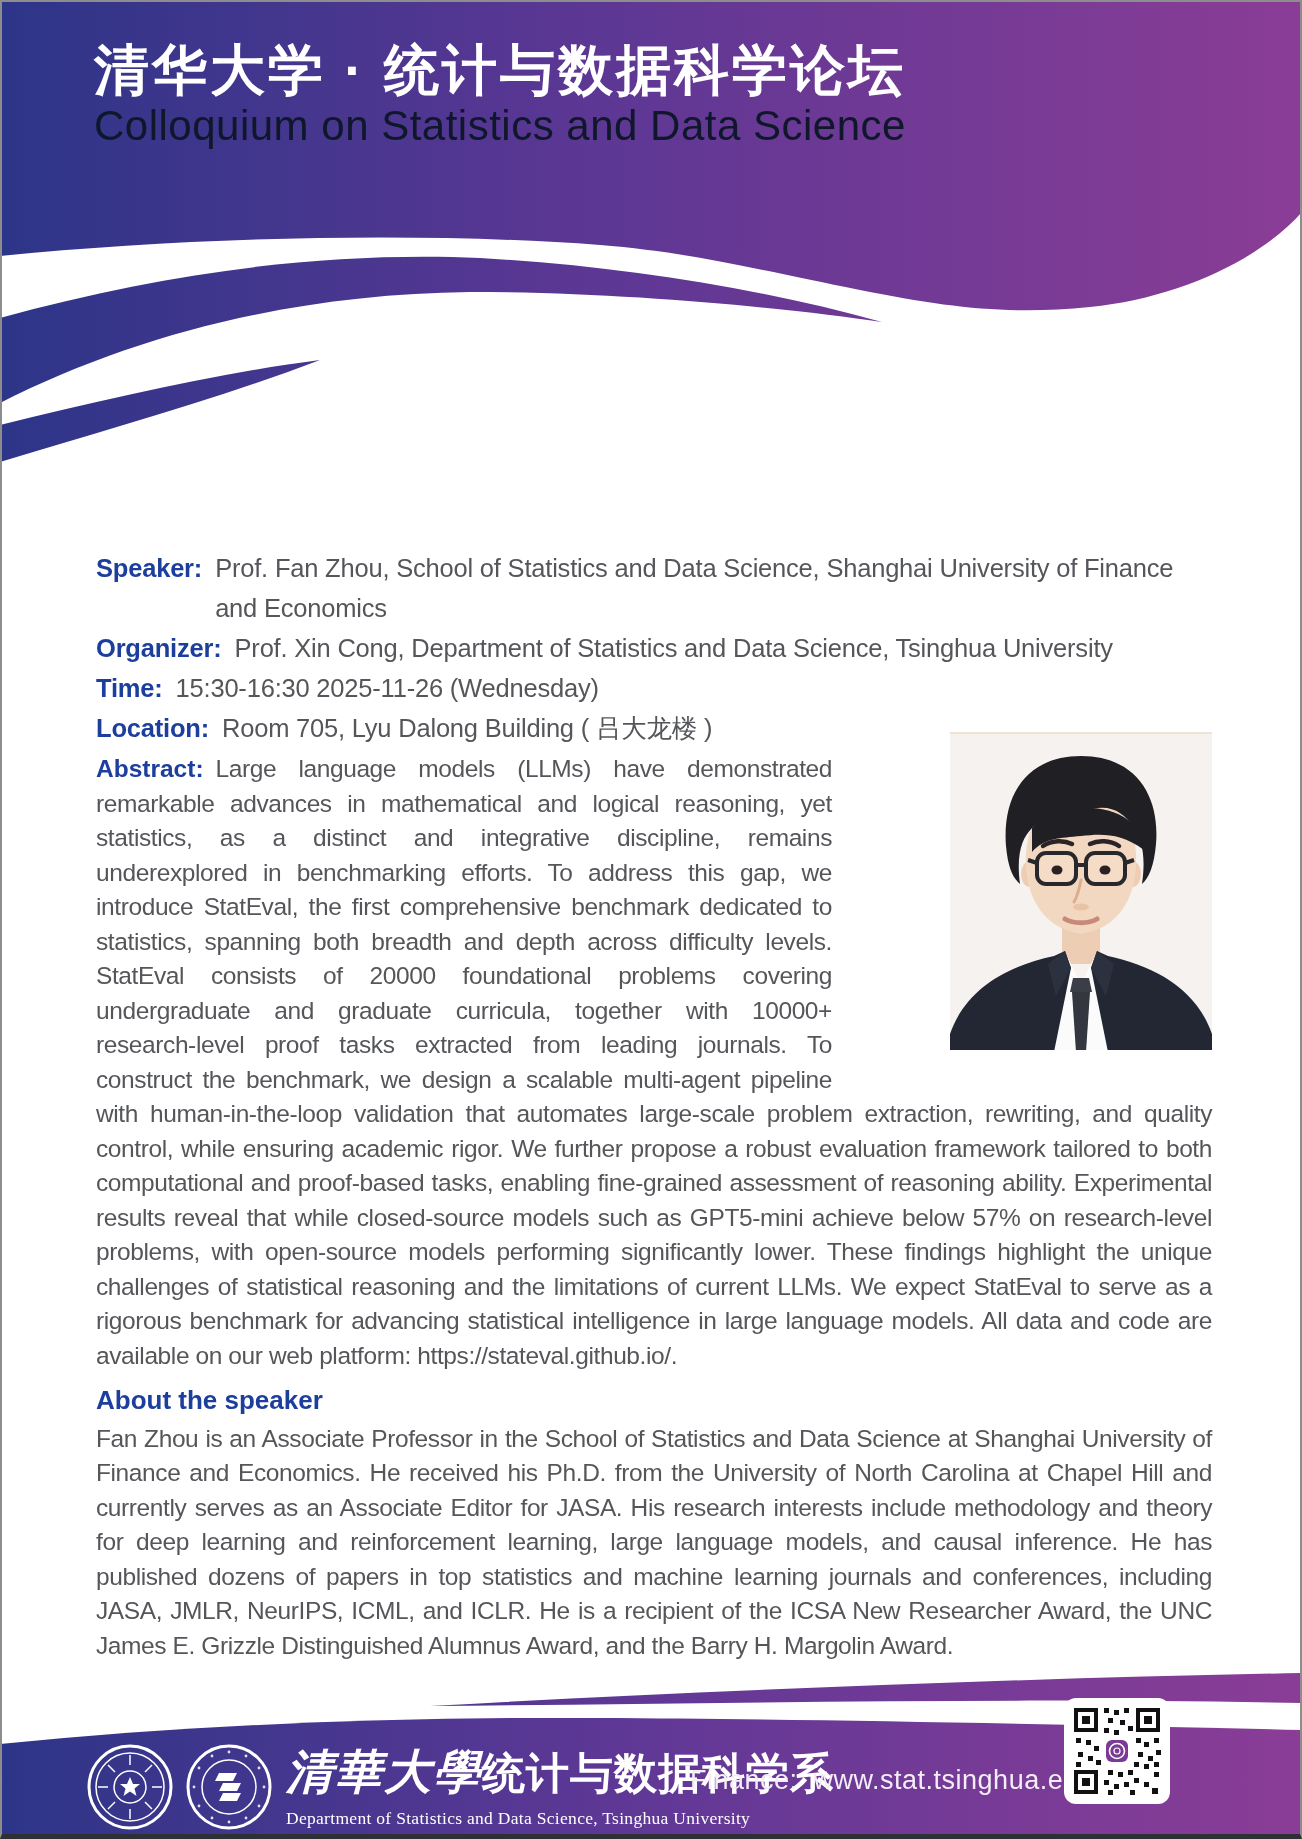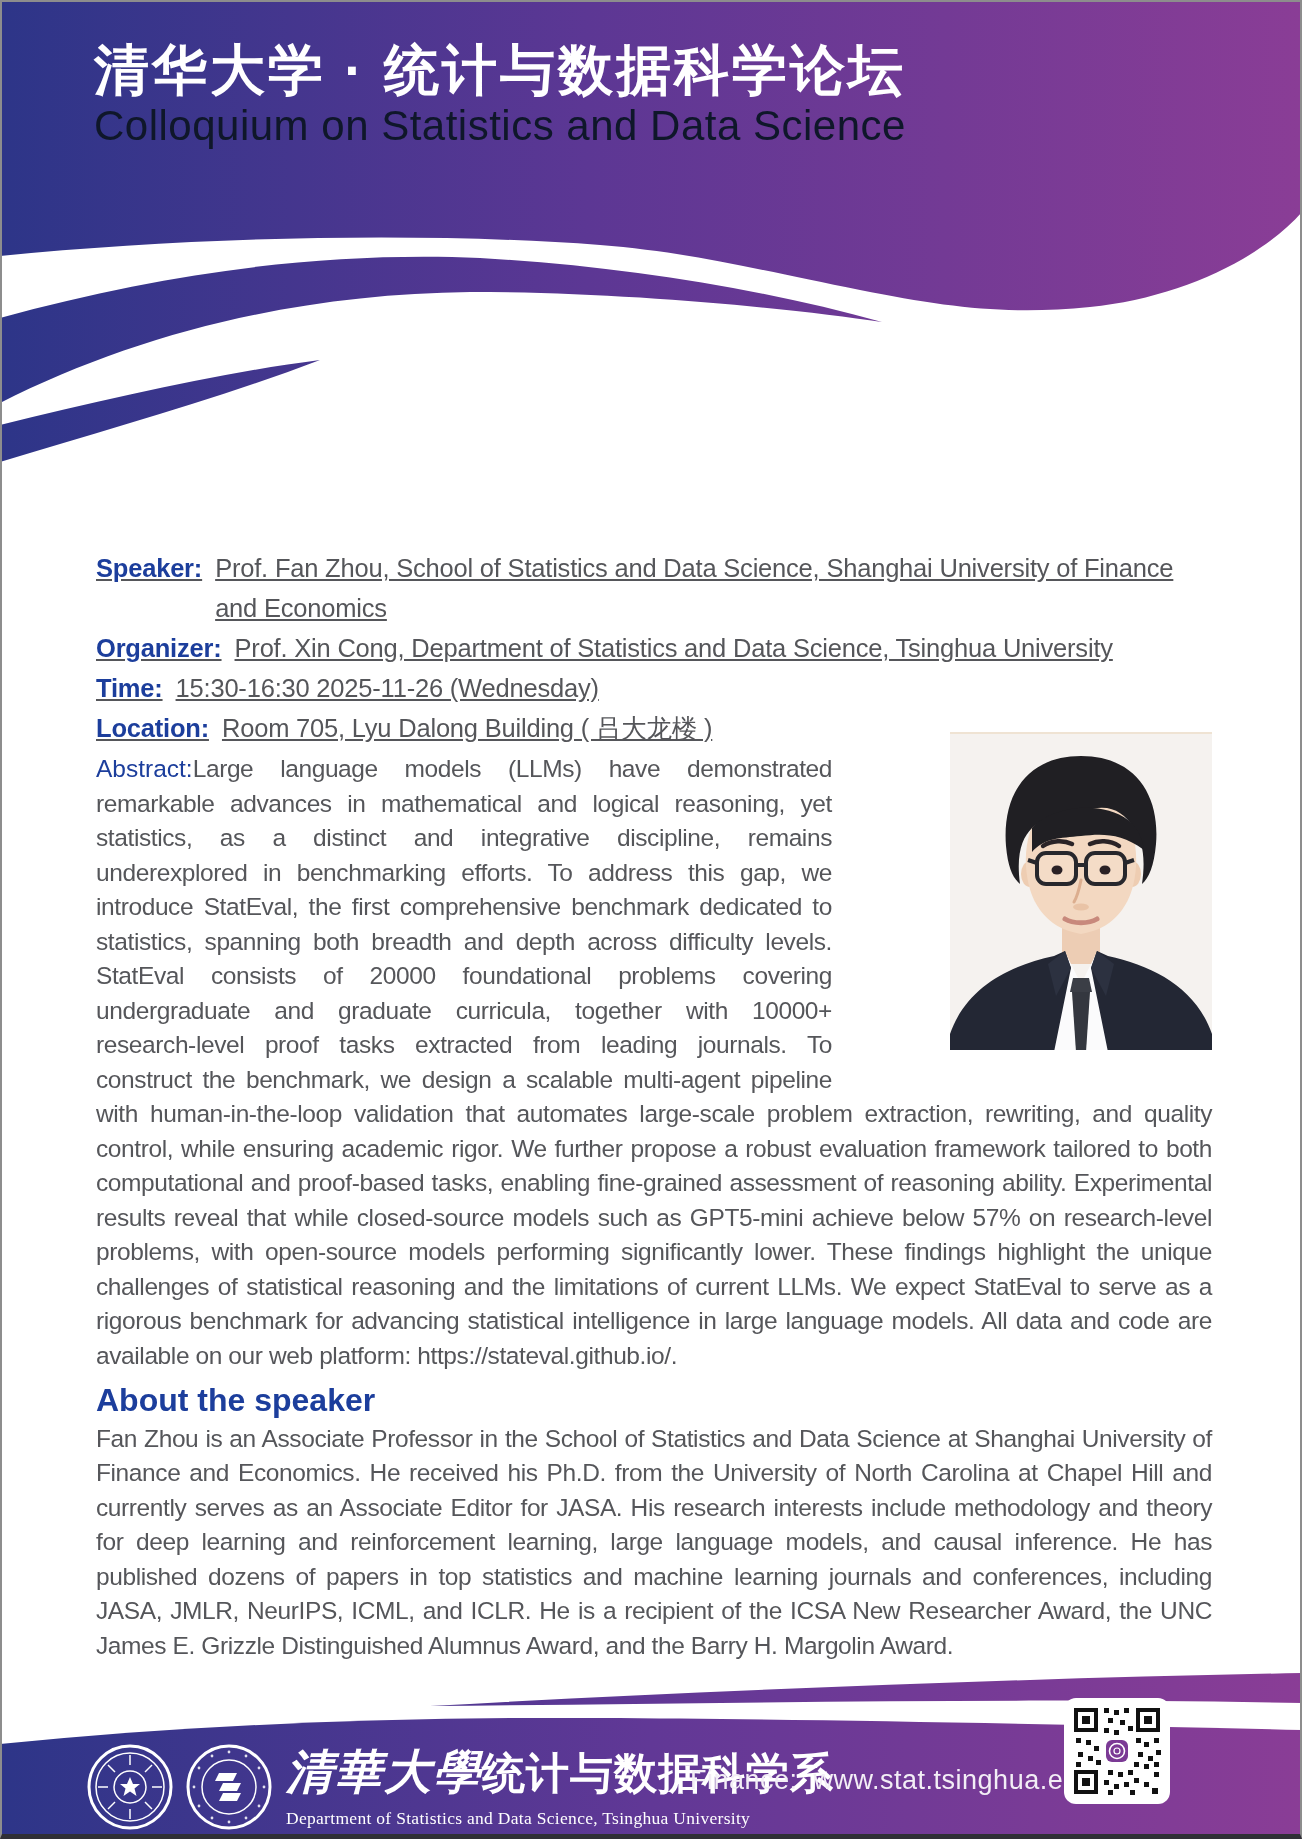--- a/index.html
+++ b/index.html
@@ -33,34 +33,34 @@
     position:absolute;left:120px;top:316px;z-index:6;
     font-size:48px;line-height:58px;font-weight:800;letter-spacing:-1px;
     background:linear-gradient(90deg,#372f90 0%,#5b3697 55%,#8c3f9b 100%);
     -webkit-background-clip:text;background-clip:text;color:transparent;
   }
   
   .info-block{
     position:absolute;left:96px;top:548px;width:1116px;z-index:6;
     font-size:25.5px;line-height:40px;letter-spacing:-.2px;color:#55565a;
   }
-  .info-row{display:flex;align-items:flex-start;text-decoration:underline;}
+  .info-row{display:flex;align-items:flex-start;}
   .info-label{flex:none;font-weight:bold;color:#1c3e9c;padding-right:13px;white-space:nowrap;}
   .info-text{flex:1;}
   
   .body-block{
     position:absolute;left:96px;top:752px;width:1116px;z-index:6;
     font-size:24.5px;line-height:34.5px;letter-spacing:-.4px;color:#55565a;
     text-align:justify;
   }
   .body-block p{margin:0;}
-  .inline-label{font-weight:normal;color:#1c3e9c;letter-spacing:0;}
+  .inline-label{font-weight:bold;color:#1c3e9c;padding-right:12px;letter-spacing:0;}
   .about-heading{
     margin-top:10px !important;margin-bottom:4px !important;
-    font-weight:bold;color:#1c3e9c;text-align:left;font-size:32px;letter-spacing:0;
+    font-weight:bold;color:#1c3e9c;text-align:left;font-size:26px;letter-spacing:0;
   }
   .url-text{color:inherit;text-decoration:none;}
   
   .photo-wrap{
     float:right;width:262px;height:318px;
     margin:-20px 0 14px 118px;
     background:#f5f2ef;border-top:2px solid #efe3d3;
     box-sizing:border-box;overflow:hidden;
   }
   

